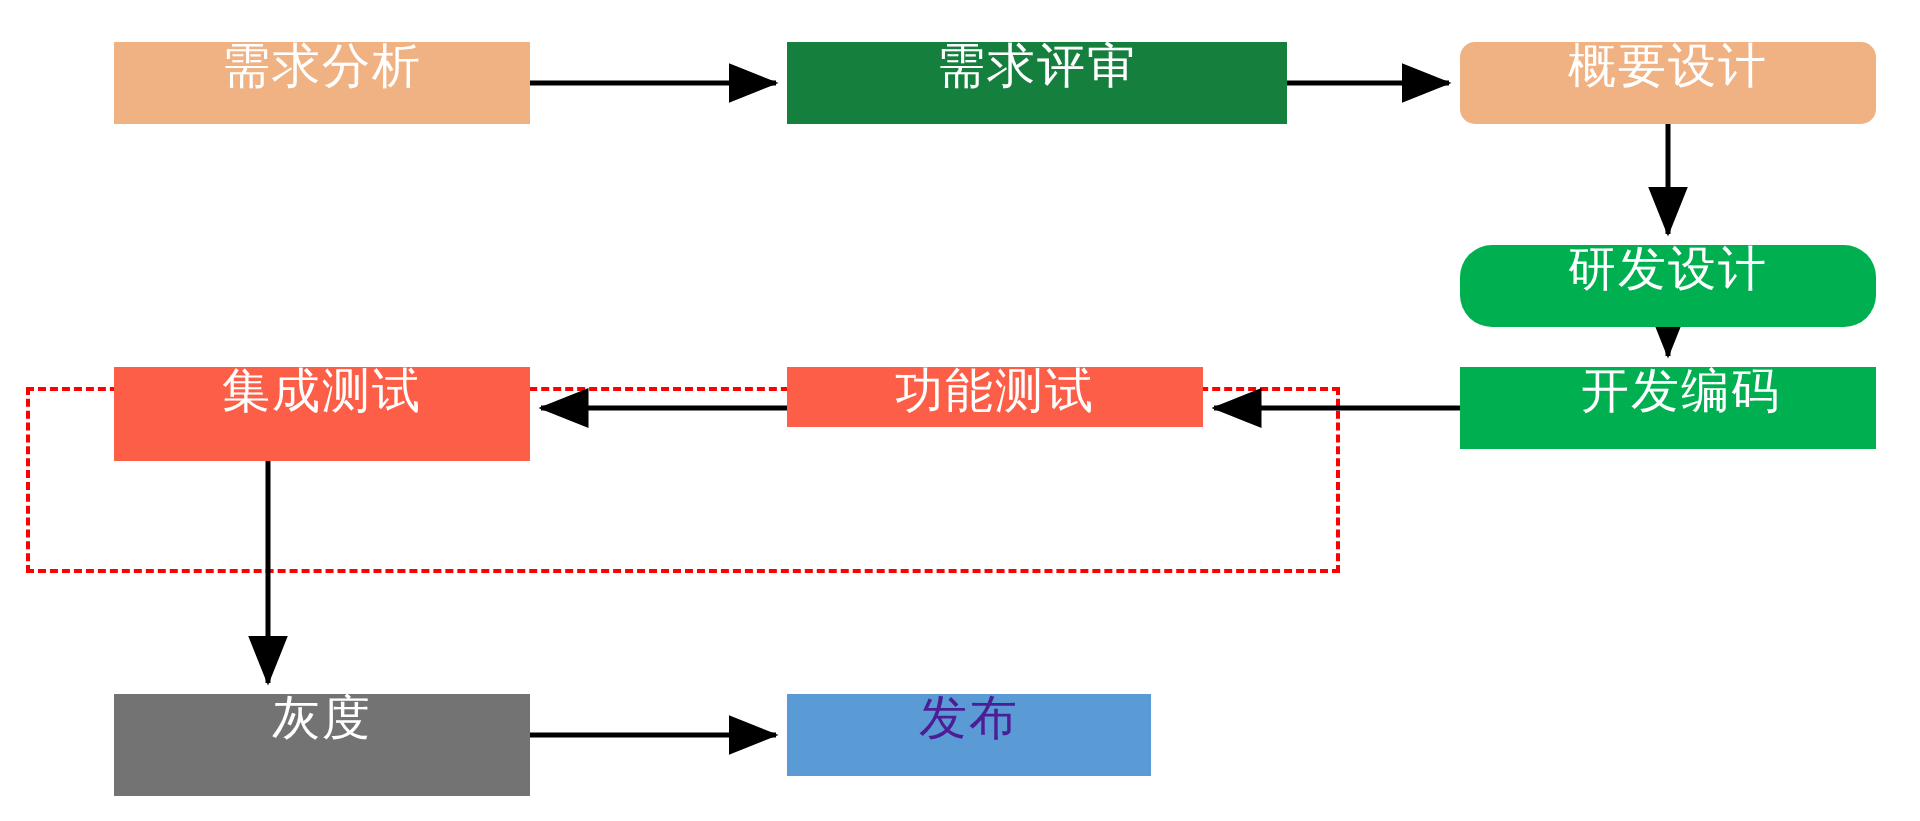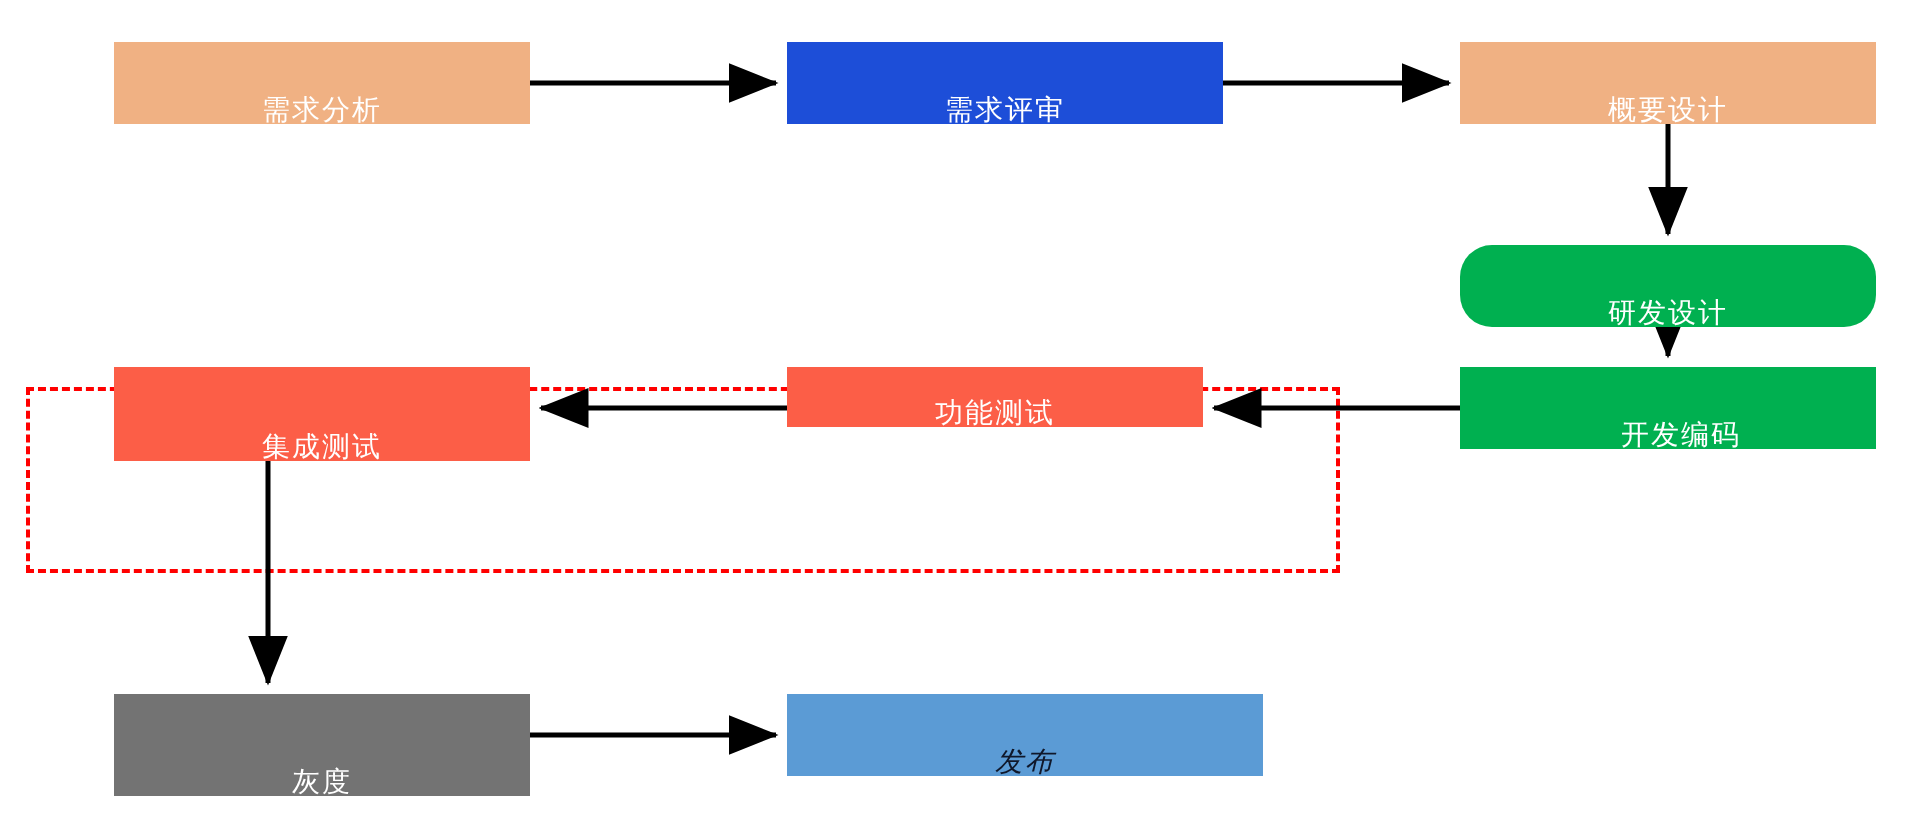--- a/index.html
+++ b/index.html
@@ -14,24 +14,24 @@
   #canvas {
     position: relative;
     width: 1920px;
     height: 821px;
     background: #ffffff;
     overflow: hidden;
   }
   .node {
     position: absolute;
     display: flex;
-    align-items: flex-end;
+    align-items: flex-start;
     justify-content: center;
     color: #ffffff;
-    font-size: 28px;
+    font-size: 48px;
     line-height: 1;
     letter-spacing: 2px;
     box-sizing: border-box;
     user-select: none;
   }
   .dashed-group {
     position: absolute;
     box-sizing: border-box;
     border: 4px dashed #FF0000;
     background: transparent;
@@ -67,38 +67,38 @@
       <line x1="1460" y1="408" x2="1214" y2="408"></line>
       <line x1="787" y1="408" x2="541" y2="408"></line>
       <line x1="268" y1="449" x2="268" y2="683"></line>
       <line x1="530" y1="735" x2="776" y2="735"></line>
     </g>
   </svg>
 
   <div class="node" id="node-0" style="left: 114px; top: 42px; width: 416px; height: 82px; background: rgb(240, 177, 131); color: rgb(255, 255, 255);">
     <span>需求分析</span>
   </div>
-  <div class="node" id="node-1" style="left: 787px; top: 42px; width: 436px; height: 82px; background: #1d4ed8; color: rgb(255, 255, 255);">
+  <div class="node" id="node-1" style="left: 787px; top: 42px; width: 500px; height: 82px; background: #15803d; color: rgb(255, 255, 255);">
     <span>需求评审</span>
   </div>
-  <div class="node" id="node-2" style="left: 1460px; top: 42px; width: 416px; height: 82px; background: rgb(240, 177, 131); color: rgb(255, 255, 255);">
+  <div class="node" id="node-2" style="left: 1460px; top: 42px; width: 416px; height: 82px; background: rgb(240, 177, 131); color: rgb(255, 255, 255); border-radius: 15px;">
     <span>概要设计</span>
   </div>
   <div class="node" id="node-3" style="left: 1460px; top: 245px; width: 416px; height: 82px; background: rgb(0, 176, 80); color: rgb(255, 255, 255); border-radius: 32px;">
     <span>研发设计</span>
   </div>
   <div class="node" id="node-4" style="left: 1460px; top: 367px; width: 416px; height: 82px; background: rgb(0, 176, 80); color: rgb(255, 255, 255); padding-left: 26px;">
     <span>开发编码</span>
   </div>
   <div class="node" id="node-5" style="left: 787px; top: 367px; width: 416px; height: 60px; background: rgb(252, 94, 71); color: rgb(255, 255, 255);">
     <span>功能测试</span>
   </div>
   <div class="node" id="node-6" style="left: 114px; top: 367px; width: 416px; height: 94px; background: rgb(252, 94, 71); color: rgb(255, 255, 255);">
     <span>集成测试</span>
   </div>
   <div class="node" id="node-7" style="left: 114px; top: 694px; width: 416px; height: 102px; background: #737373; color: rgb(255, 255, 255);">
     <span>灰度</span>
   </div>
-  <div class="node" id="node-8" style="left: 787px; top: 694px; width: 476px; height: 82px; background: rgb(91, 155, 213); color: #0f172a; font-style: italic;">
+  <div class="node" id="node-8" style="left: 787px; top: 694px; width: 364px; height: 82px; background: rgb(91, 155, 213); color: #4c1d95;">
     <span>发布</span>
   </div>
 
 </div>
 
 </body></html>

